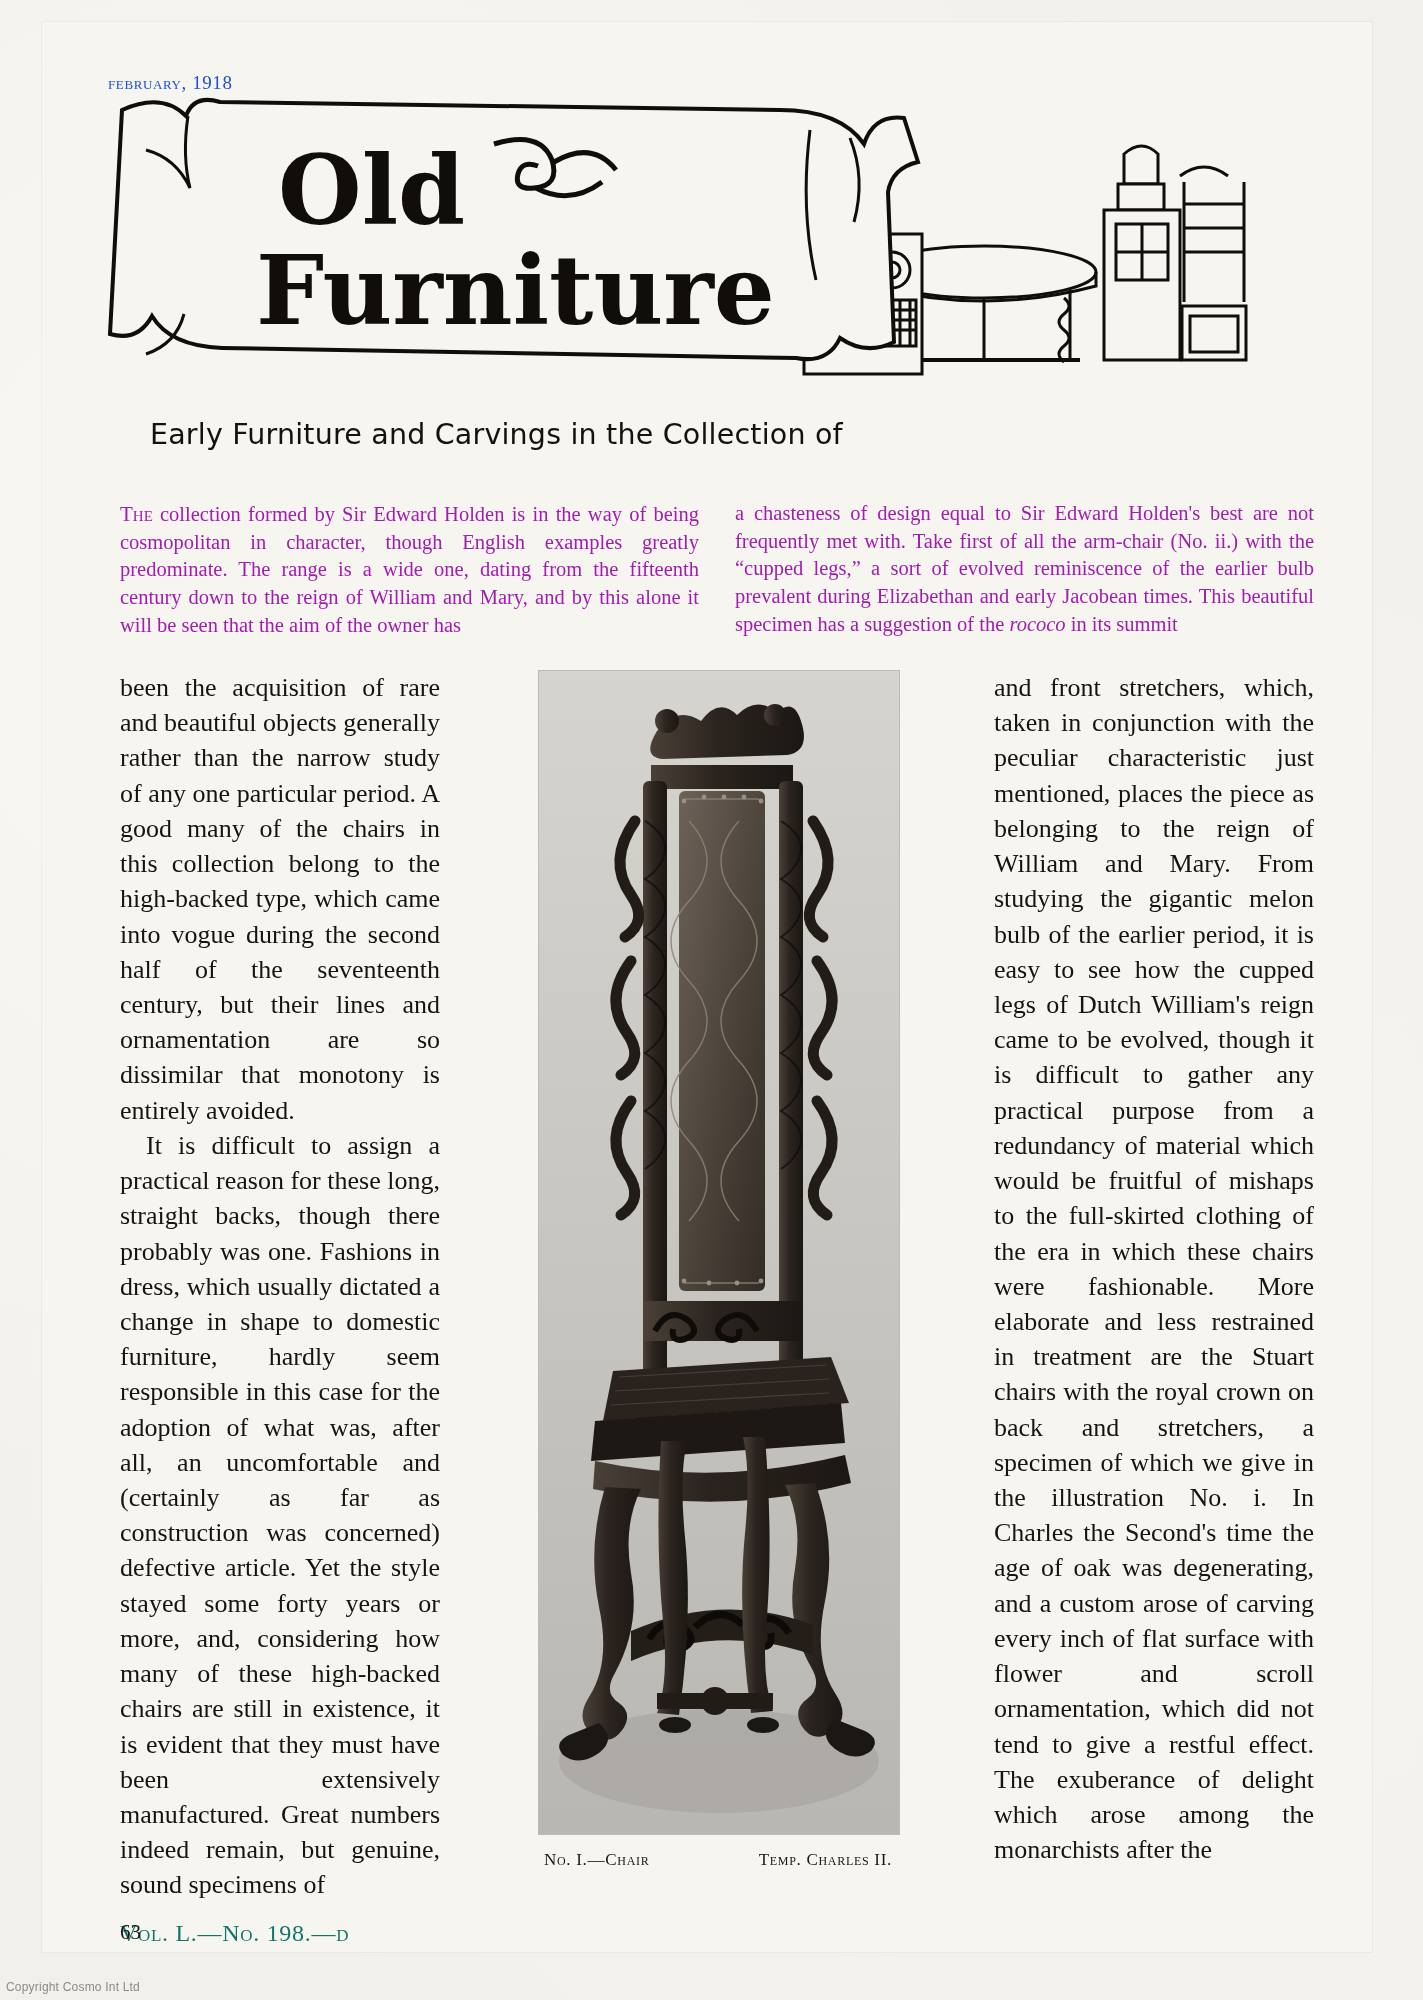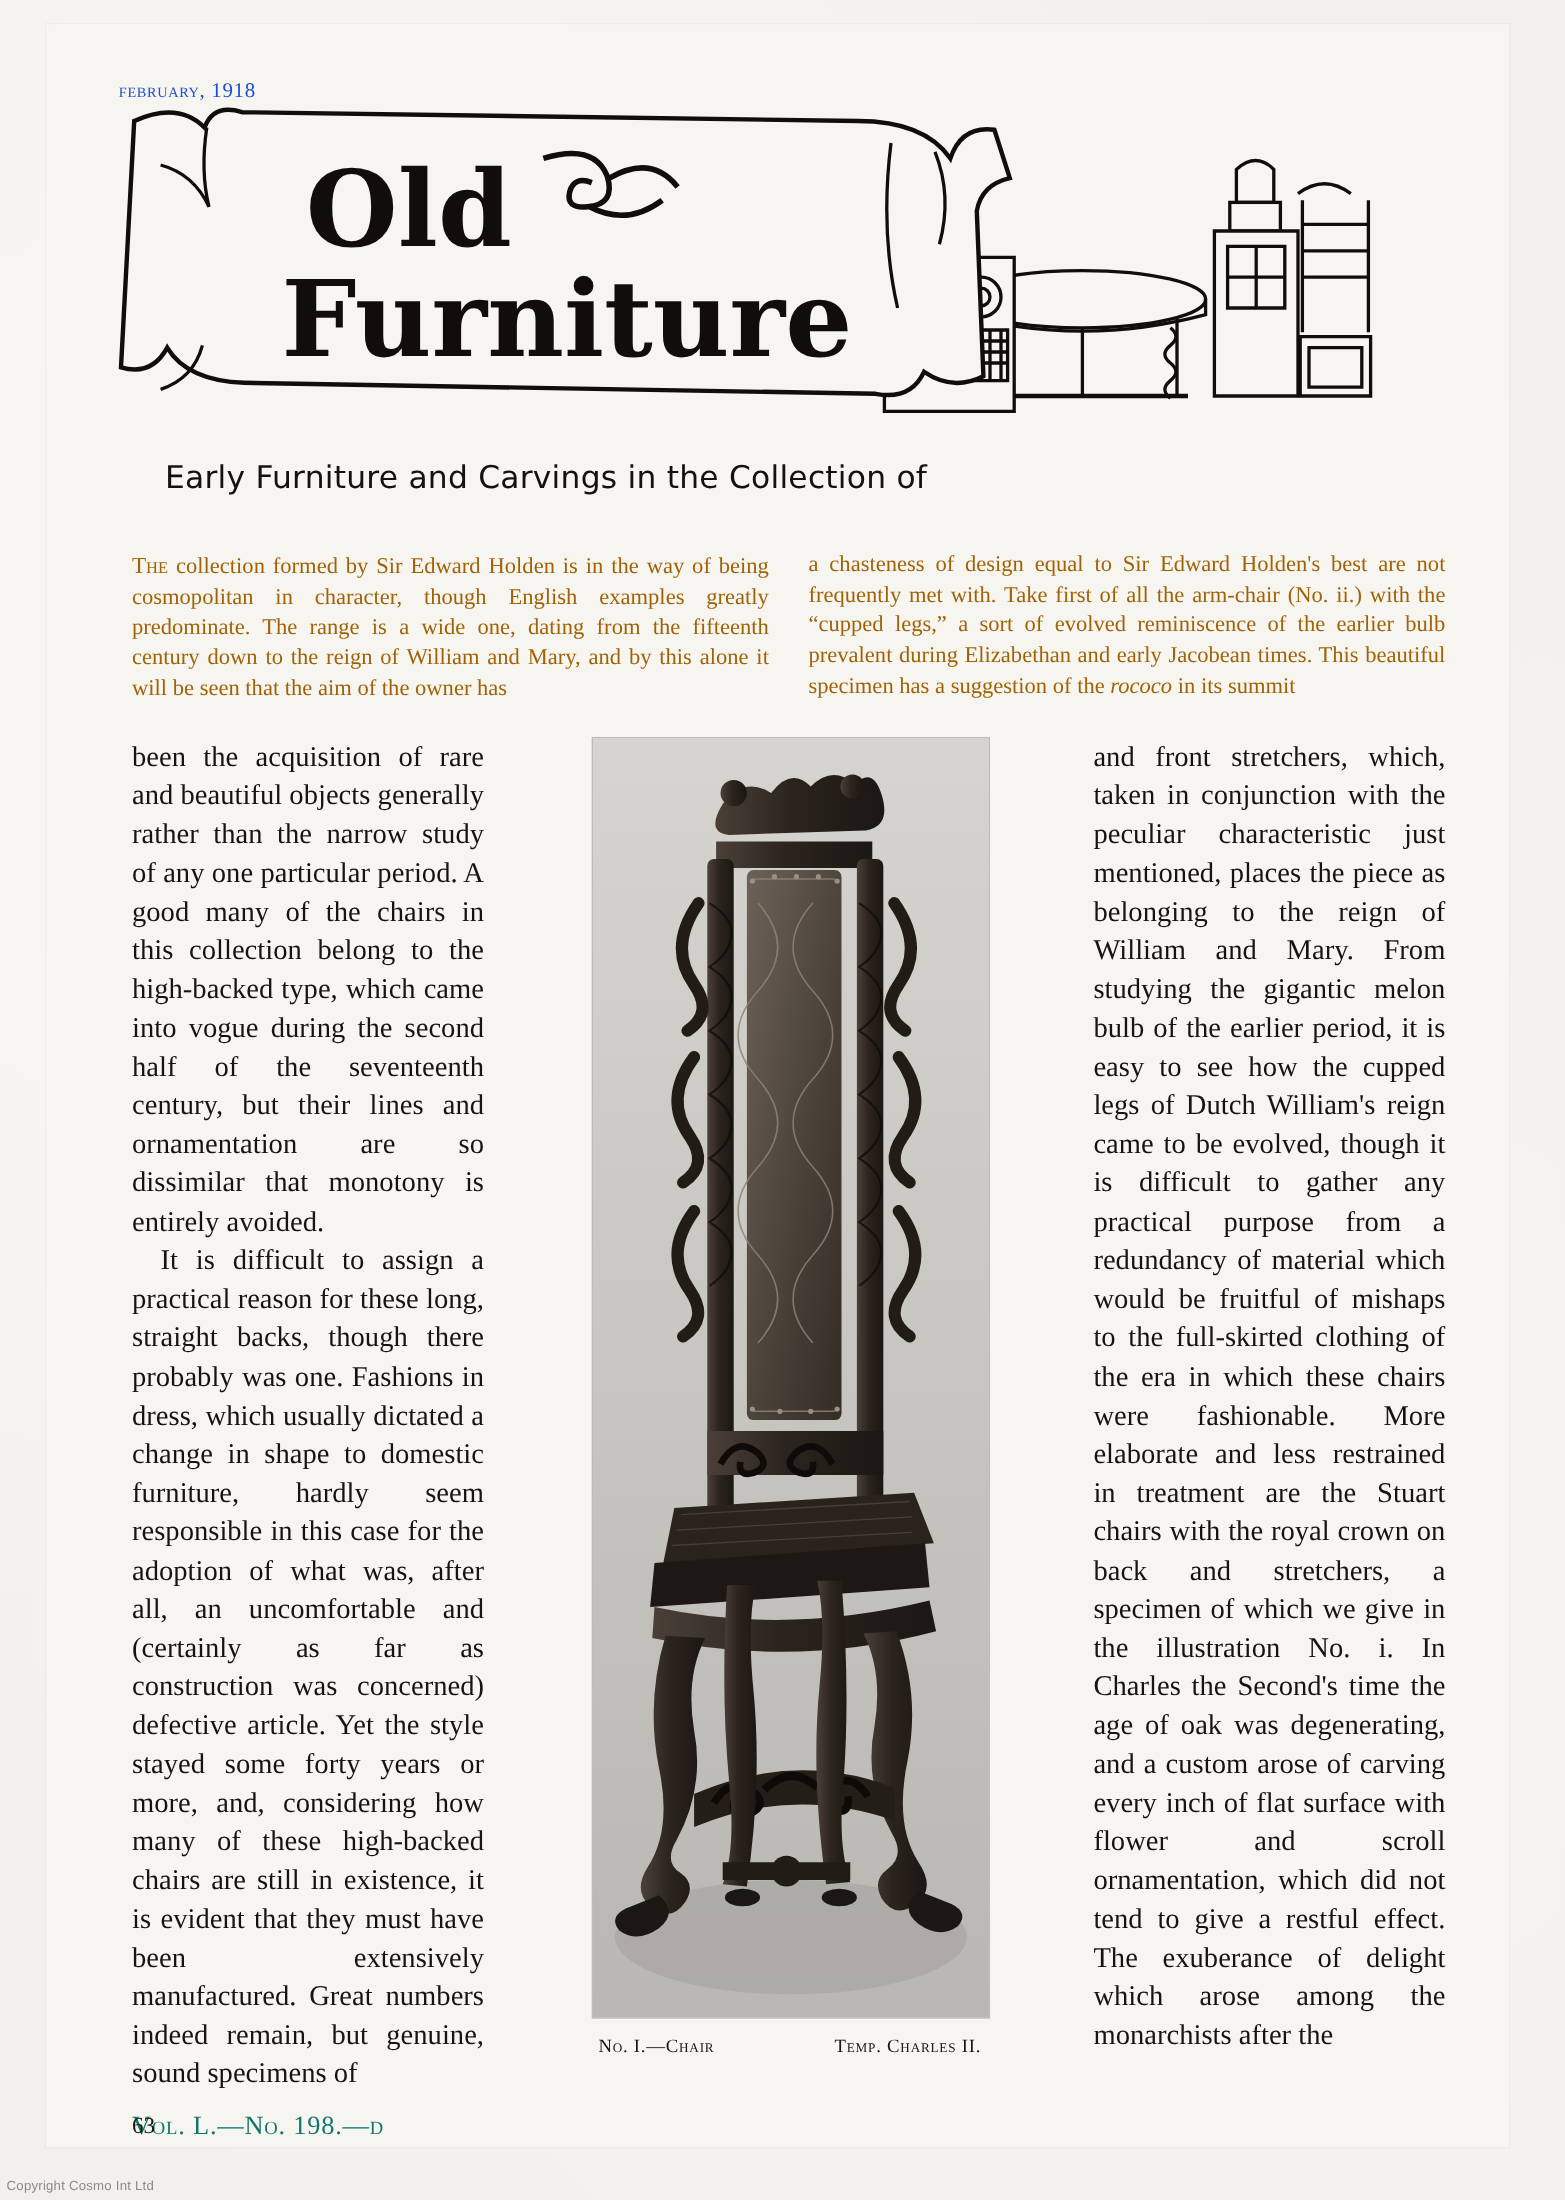--- a/index.html
+++ b/index.html
@@ -94,21 +94,21 @@
     top: 478px;
     width: 1194px;
     display: flex;
     gap: 36px;
   }
   .intro-col {
     width: 579px;
     font-size: 20.5px;
     line-height: 1.35;
     text-align: justify;
-    color: #a16207;
+    color: #a21caf;
   }
   .intro-col p { margin: 0; }
   .smallcaps-lead {
     font-variant: small-caps;
     font-size: 21px;
   }
 
   .columns {
     position: absolute;
     left: 78px;

